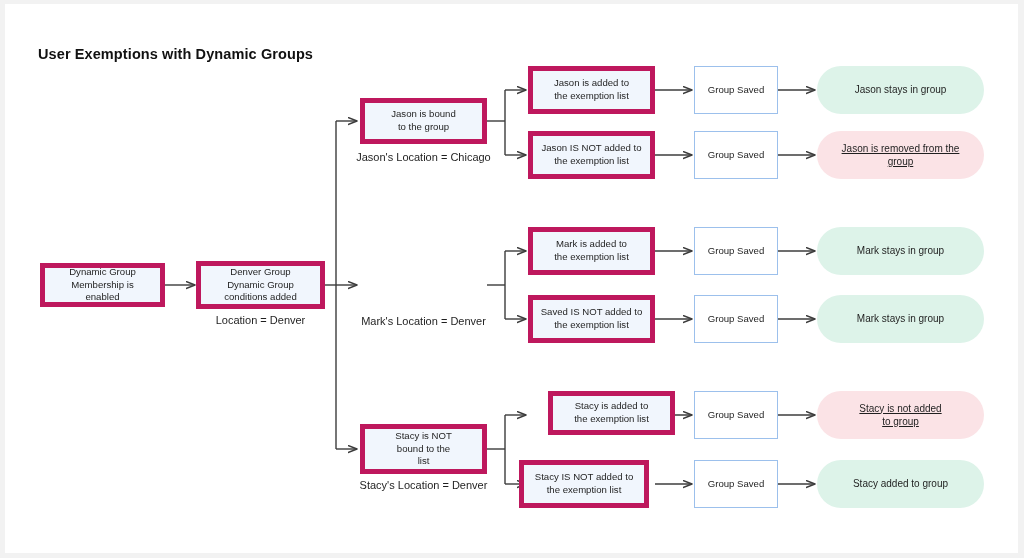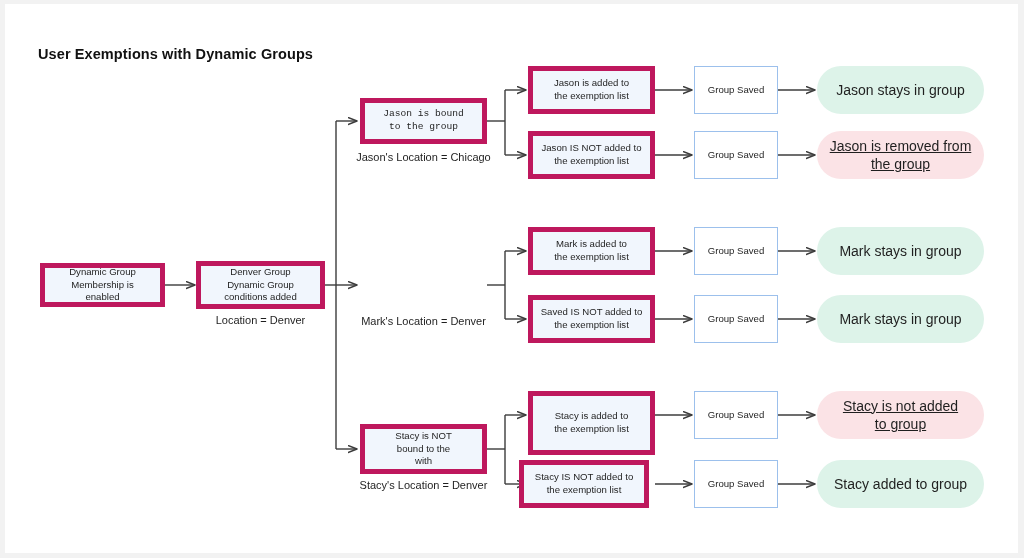--- a/index.html
+++ b/index.html
@@ -61,21 +61,21 @@
   
   .box-white {
     background: #ffffff;
     border: 1.4px solid #9cc0ec;
     font-size: 9.6px;
     padding: 2px 6px;
   }
   
   .pill {
     border-radius: 28px;
-    font-size: 14px;
+    font-size: 10px;
     padding: 2px 12px;
     border: none;
   }
   .pill-green { background: #ddf3e9; }
   .pill-pink  { background: #fbe3e6; text-decoration: underline; }
 
   .caption {
     position: absolute;
     font-size: 11px;
     color: #1f1f1f;
@@ -156,42 +156,42 @@
   <div class="node box-blue" style="left:40px; top:263px; width:125px; height:44px;">Dynamic Group
 Membership is
 enabled</div>
 
   <div class="node box-blue" style="left:196px; top:261px; width:129px; height:48px;">Denver Group
 Dynamic Group
 conditions added</div>
 
   <div class="caption" style="left:196px; top:314px; width:129px;">Location = Denver</div>
 
-  <div class="node box-blue" style="left:360px; top:98px; width:127px; height:46px;font-family:Liberation Mono, monospace;">Jason is bound
+  <div class="node box-blue" style="left:360px; top:98px; width:127px; height:46px;">Jason is bound
 to the group</div>
   <div class="caption" style="left:350px; top:151px; width:147px;">Jason's Location = Chicago</div>
 
   <div class="caption" style="left:350px; top:315px; width:147px;">Mark's Location = Denver</div>
 
   <div class="node box-blue" style="left:360px; top:424px; width:127px; height:50px;">Stacy is NOT
 bound to the
-with</div>
+list</div>
   <div class="caption" style="left:350px; top:479px; width:147px;">Stacy's Location = Denver</div>
 
   <div class="node box-blue" style="left:528px; top:66px; width:127px; height:48px;">Jason is added to
 the exemption list</div>
   <div class="node box-blue" style="left:528px; top:131px; width:127px; height:48px;">Jason IS NOT added to
 the exemption list</div>
 
   <div class="node box-blue" style="left:528px; top:227px; width:127px; height:48px;">Mark is added to
 the exemption list</div>
   <div class="node box-blue" style="left:528px; top:295px; width:127px; height:48px;">Saved IS NOT added to
 the exemption list</div>
 
-  <div class="node box-blue" style="left:528px; top:391px; width:127px; height:64px;">Stacy is added to
+  <div class="node box-blue" style="left:548px; top:391px; width:127px; height:44px;">Stacy is added to
 the exemption list</div>
   <div class="node box-blue" style="left:519px; top:460px; width:130px; height:48px;">Stacy IS NOT added to
 the exemption list</div>
 
   <div class="node box-white" style="left:694px; top:66px; width:84px; height:48px;">Group Saved</div>
   <div class="node box-white" style="left:694px; top:131px; width:84px; height:48px;">Group Saved</div>
 
   <div class="node box-white" style="left:694px; top:227px; width:84px; height:48px;">Group Saved</div>
   <div class="node box-white" style="left:694px; top:295px; width:84px; height:48px;">Group Saved</div>
 

